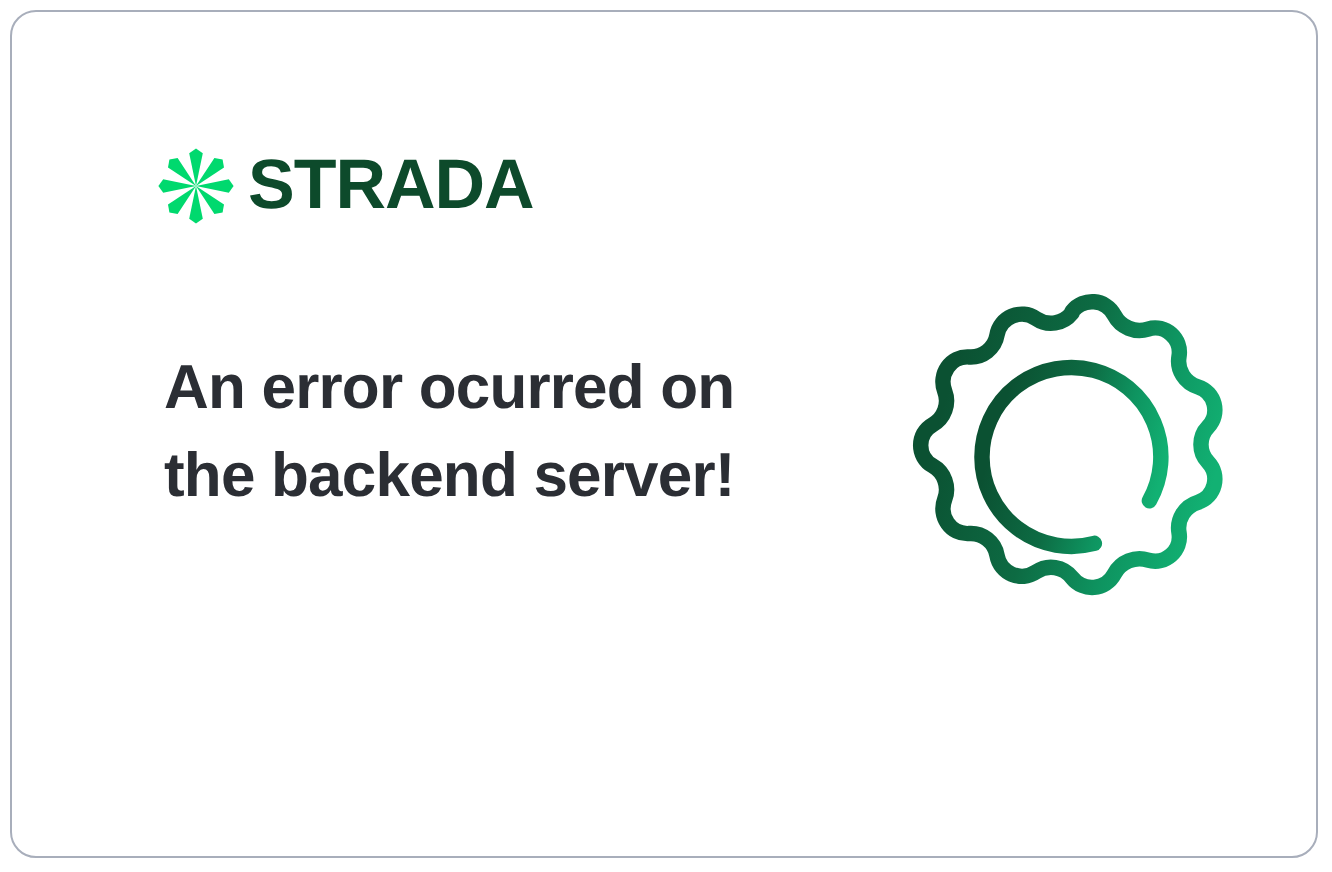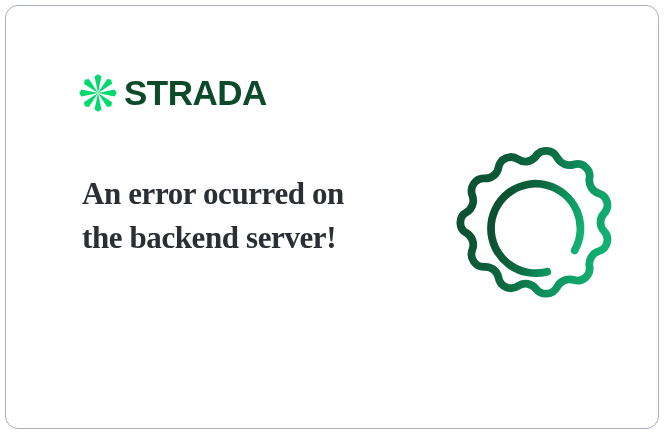--- a/index.html
+++ b/index.html
@@ -59,21 +59,20 @@
     position: absolute;
     left: 76px;
     top: 166px;
     width: 300px;
     margin: 0;
     font-size: 31px;
     font-weight: bold;
     line-height: 1.42;
     letter-spacing: -0.4px;
     color: #2b2e34;
-    font-family: Liberation Serif, serif;
   }
 
   
   #gear-illustration {
     position: absolute;
     left: 444px;
     top: 136px;
     width: 172px;
     height: 172px;
     display: block;

